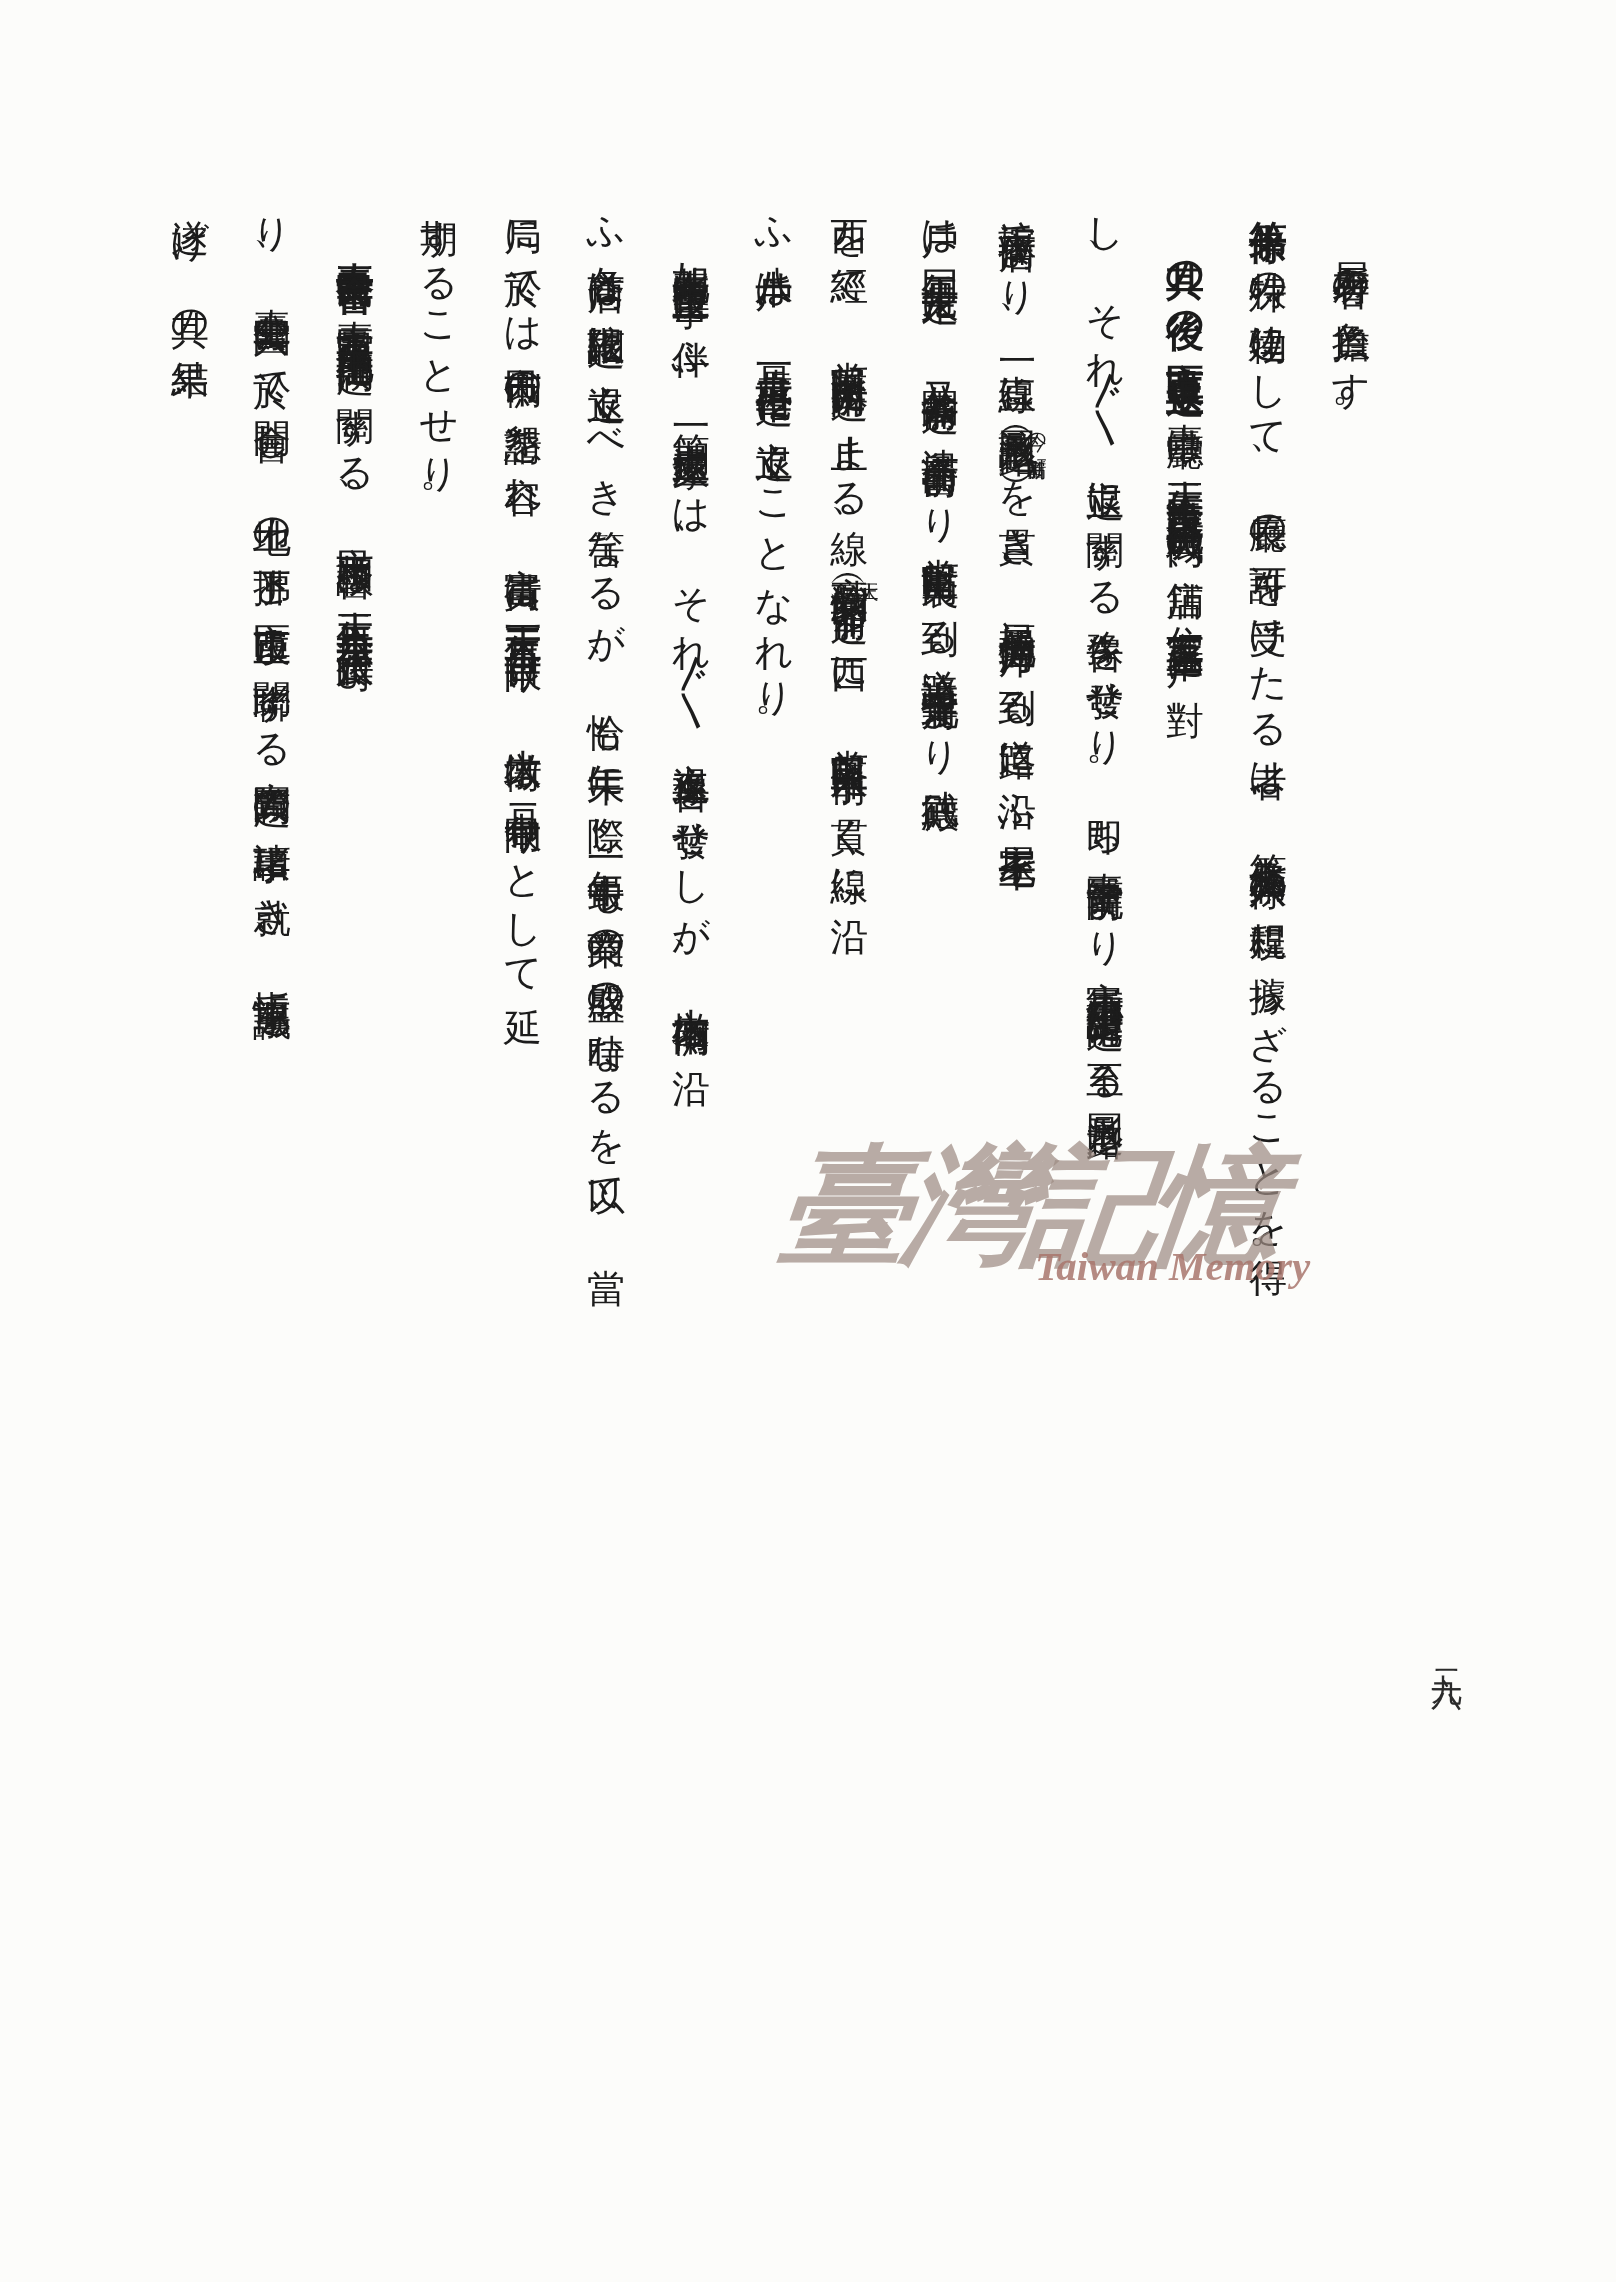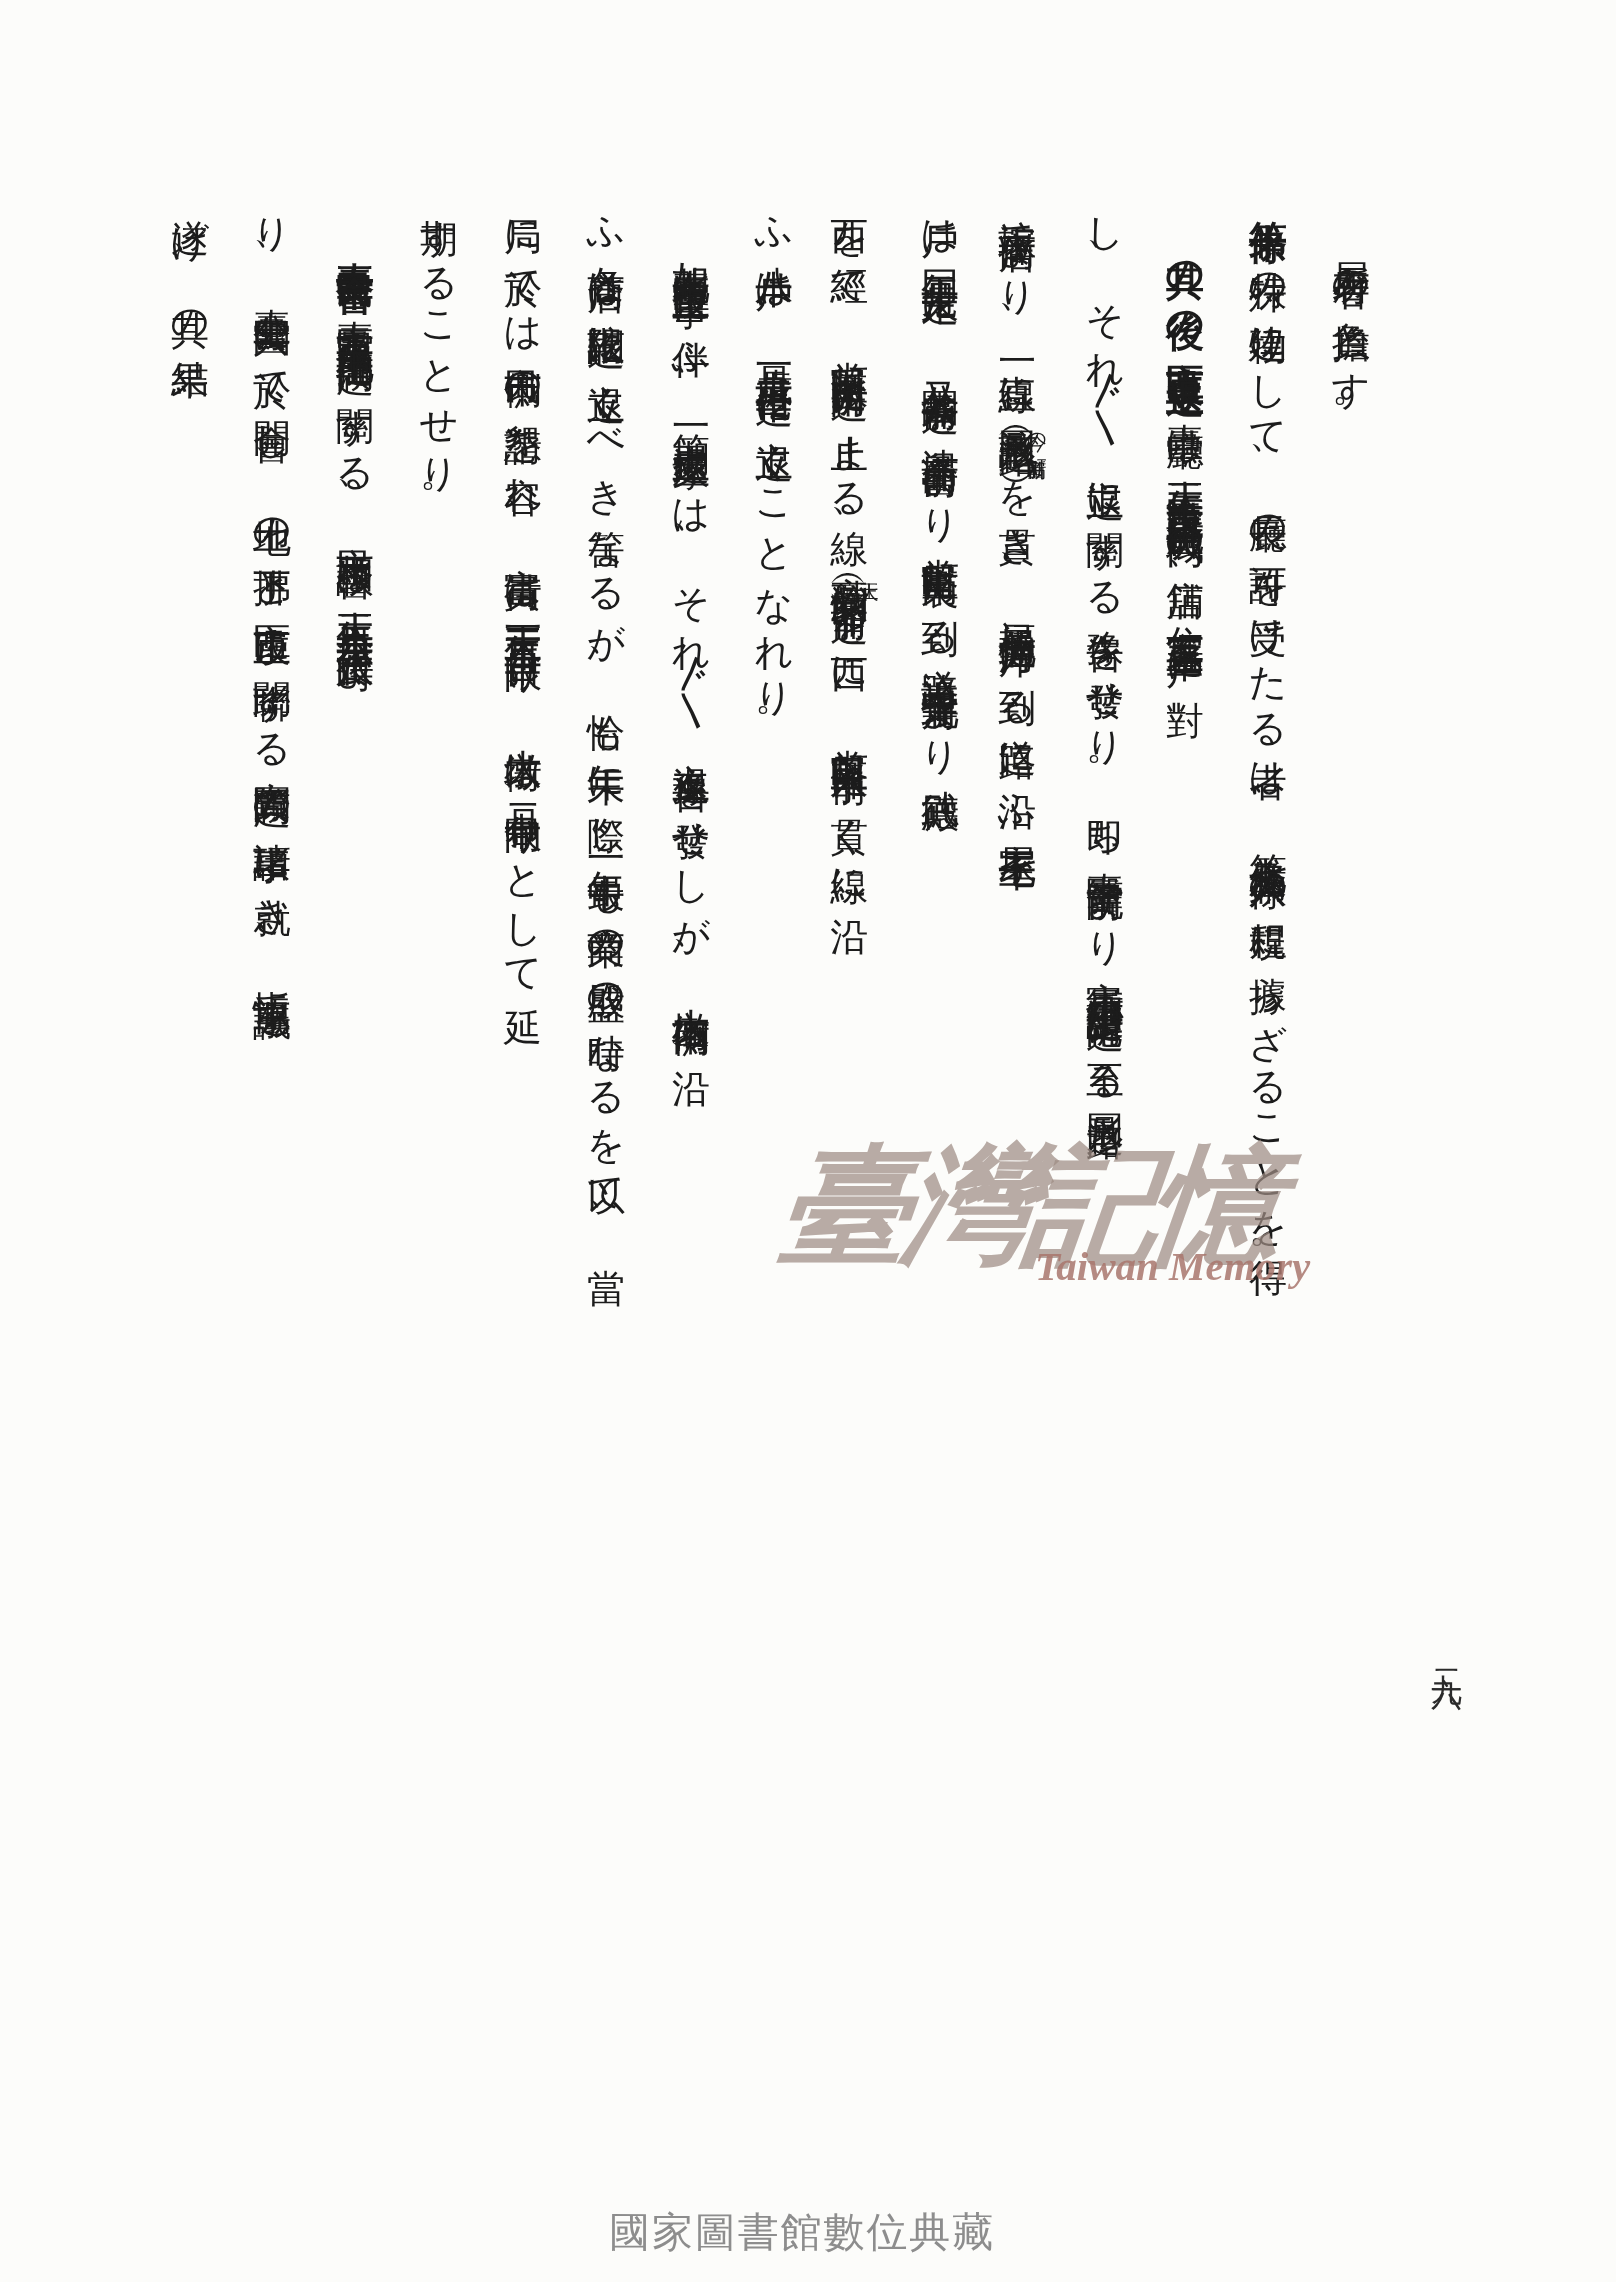--- a/index.html
+++ b/index.html
@@ -114,16 +114,15 @@
     <div class="col" style="left:328px;top:232px"><span class="lead-bold">臺中市民會</span><span>　臺中市區改正及土地拂下問題に關する、市民相談會は大正二年六月二十二日午後八時よ</span></div>
 
     <div class="col" style="left:245px;top:190px"><span>り、臺中公共團に於て開會し、土地の拂下と市區改正に關聯する實際問題の諸事項に就き、愼重協議を</span></div>
 
     <div class="col" style="left:163px;top:190px"><span>遂げ、其の結果</span></div>
 
   </div>
 
   <div class="page-num" style="left:1425px;top:1647px">二九六</div>
 
-  <div class="footer-caption">國家圖書館數位典藏</div>
 
 </div>
 
 
 </body></html>

